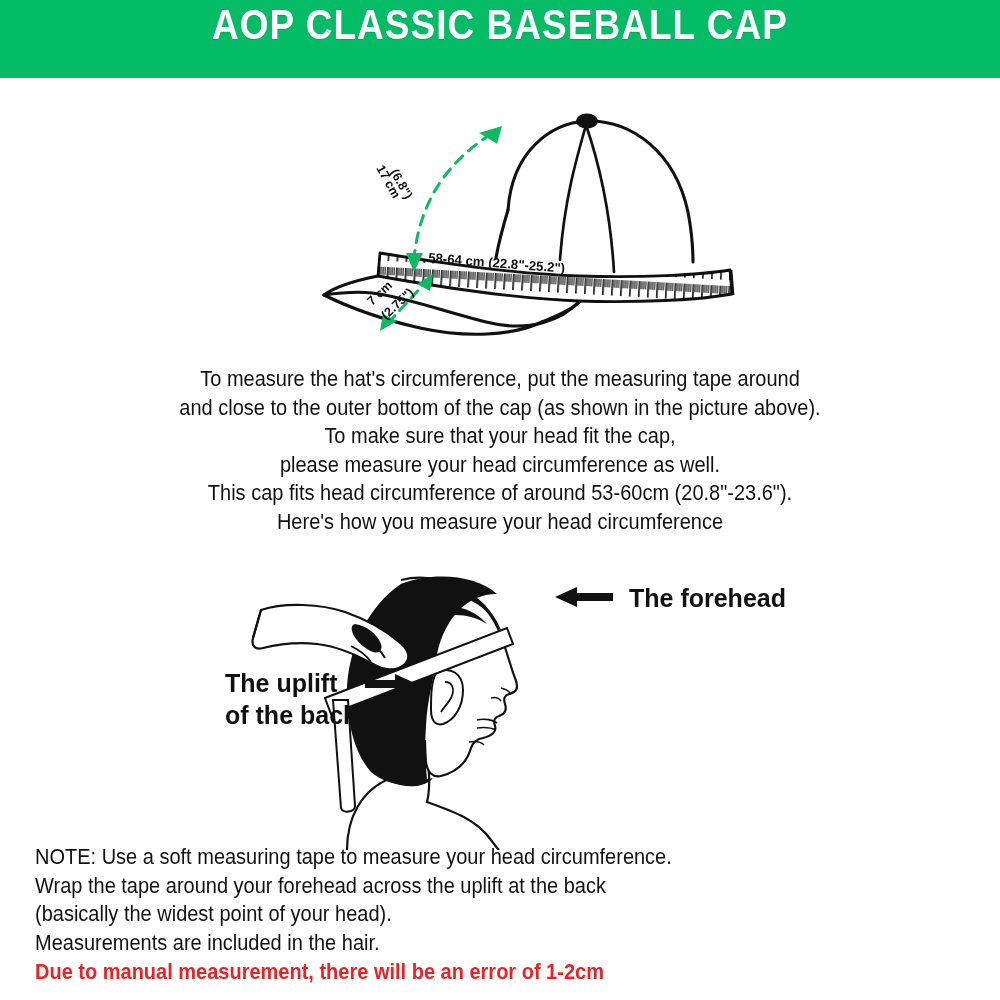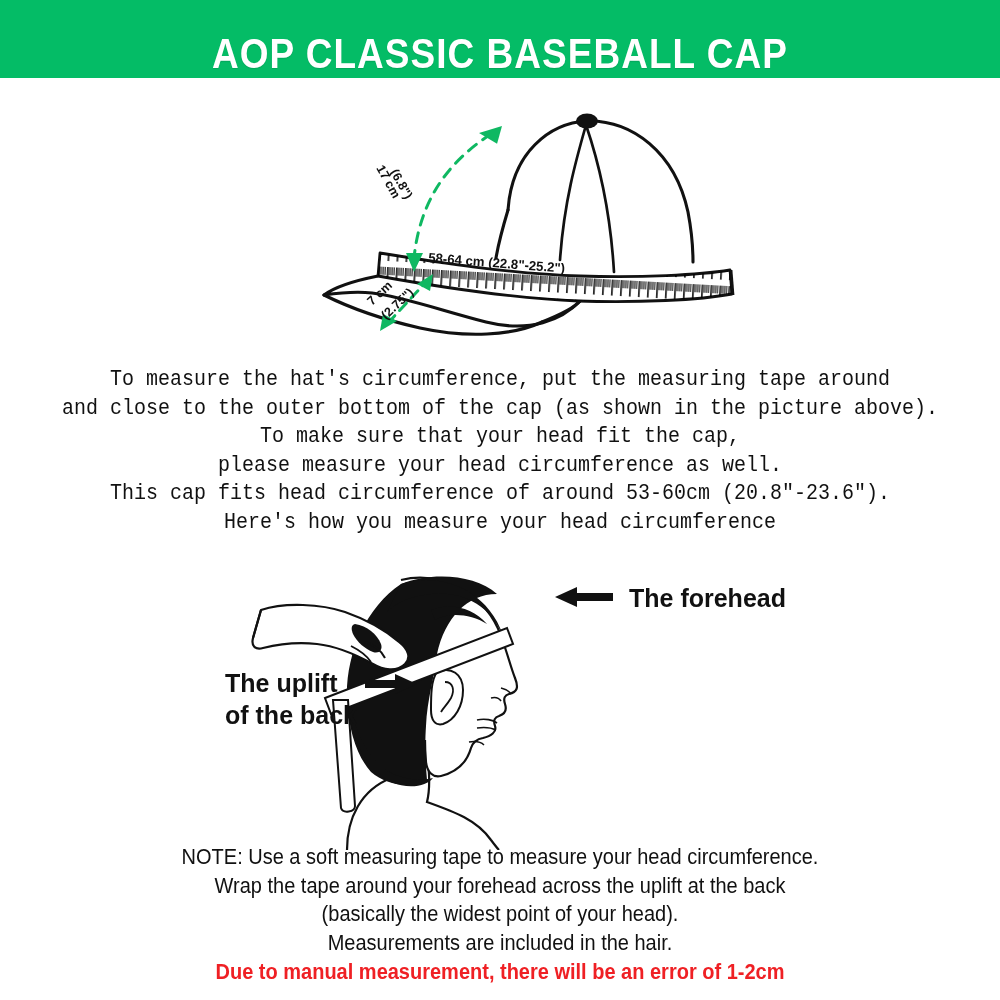--- a/index.html
+++ b/index.html
@@ -18,21 +18,21 @@
 
   
   #header-banner {
     position: absolute;
     left: 0;
     top: 0;
     width: 1000px;
     height: 78px;
     background: #04bc66;
     display: flex;
-    align-items: flex-end;
+    align-items: flex-start;
     justify-content: center;
   }
   #header-title {
     color: #ffffff;
     font-size: 43px;
     font-weight: bold;
     letter-spacing: 1.2px;
     transform: scaleX(0.86);
     transform-origin: center;
     white-space: nowrap;
@@ -48,21 +48,20 @@
     height: 260px;
   }
 
   
   #instructions {
     position: absolute;
     left: 0;
     top: 365px;
     width: 1000px;
     text-align: center;
-    font-family: Liberation Mono, monospace;
   }
   #instructions .line {
     font-size: 21.5px;
     line-height: 28.5px;
     color: #111111;
     transform: scaleX(0.93);
     white-space: nowrap;
   }
 
   
@@ -74,21 +73,20 @@
     height: 300px;
     text-decoration: underline;
   }
 
   
   #note-block {
     position: absolute;
     left: 0;
     top: 843px;
     width: 1000px;
-    text-align: center;
   }
   #note-block .line {
     font-size: 21.5px;
     line-height: 28.5px;
     color: #111111;
     transform: scaleX(0.93);
     white-space: nowrap;
   }
   #note-block .warning {
     color: #ef2024;

